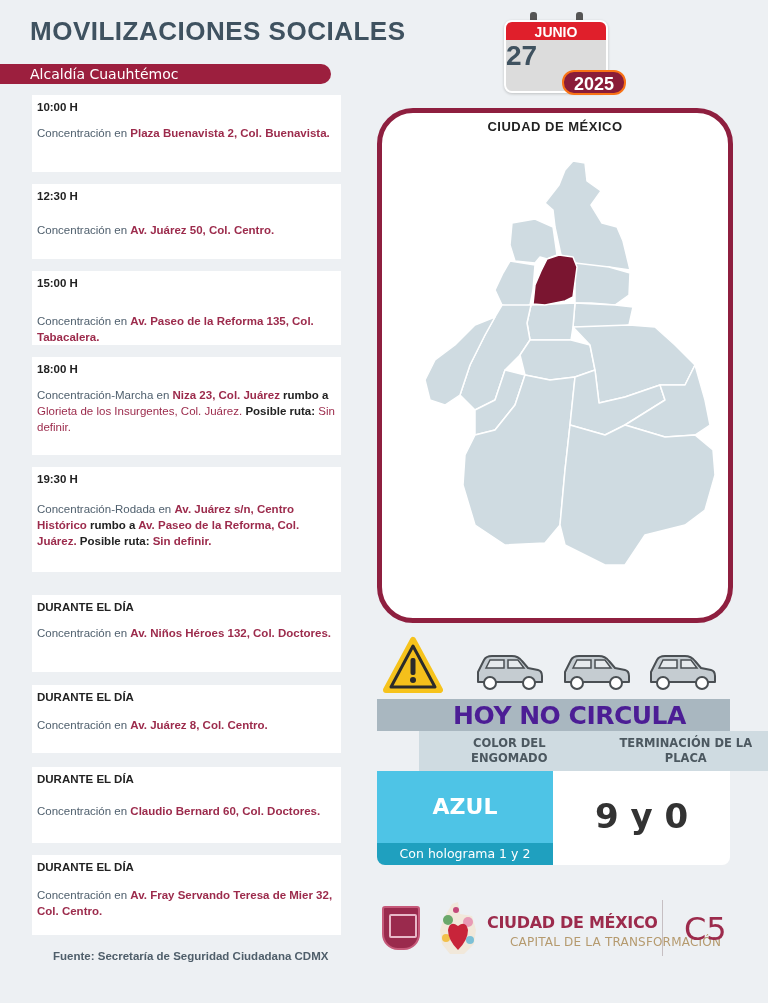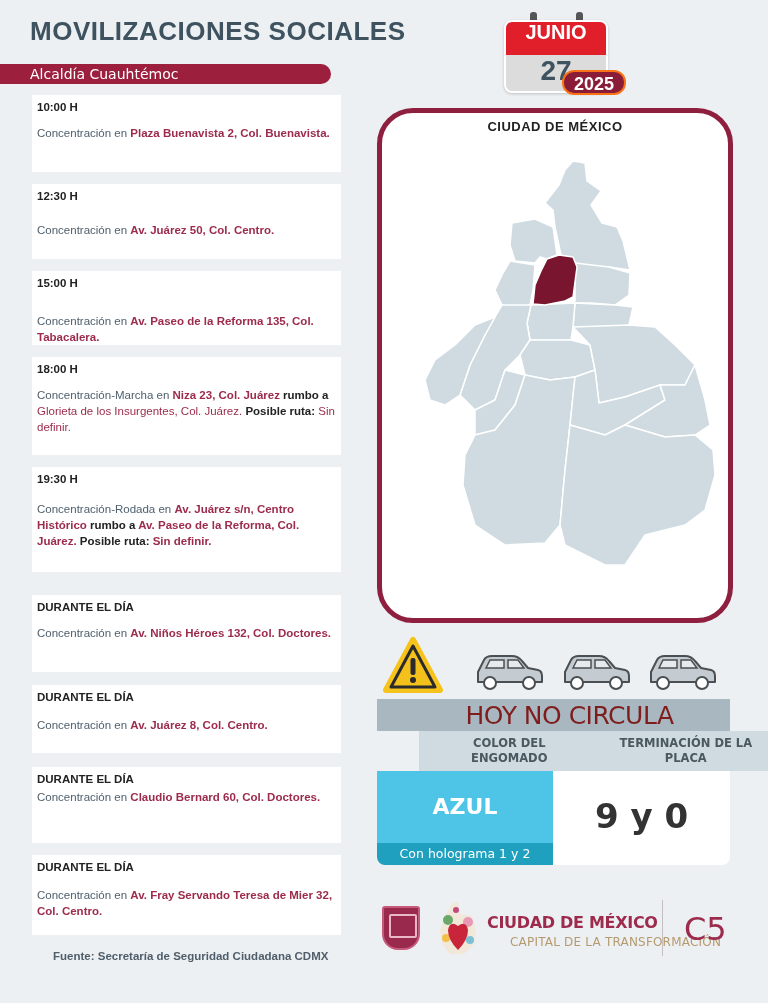--- a/index.html
+++ b/index.html
@@ -15,43 +15,43 @@
     position: absolute; left: 0; top: 64px; width: 331px; height: 20px;
     background: #9c1f3e; border-radius: 0 12px 12px 0;
     color: #fff; font-size: 14px; padding-left: 30px; line-height: 20px;
     font-family: "DejaVu Sans", sans-serif;
   }
 
   
   .calendar { position: absolute; left: 504px; top: 12px; width: 118px; height: 80px; }
   .cal-ring { position: absolute; top: 0; width: 7px; height: 16px; background: #555; border-radius: 3px; }
   .cal-body { position: absolute; left: 0; top: 8px; width: 104px; height: 73px; background: #dcdcdc; border-radius: 8px; border: 2px solid #fff; overflow: hidden; box-shadow: 0 1px 3px rgba(0,0,0,.2); }
-  .cal-head { height: 33px; background: #e01f2b; color: #fff; text-align: center; font-weight: bold; font-size: 20px; line-height: 20px; }
-  .cal-day { text-align: center; font-weight: bold; font-size: 28px; color: #3f5260; line-height: 32px; }
+  .cal-head { height: 18px; background: #e01f2b; color: #fff; text-align: center; font-weight: bold; font-size: 14px; line-height: 20px; }
+  .cal-day { text-align: left; font-weight: bold; font-size: 28px; color: #3f5260; line-height: 32px; }
   .cal-year { position: absolute; left: 58px; top: 58px; width: 64px; height: 25px; background: #8a1c38; color: #fff; font-weight: bold; font-size: 18px; text-align: center; line-height: 25px; border-radius: 12px; border: 2px solid #f97316; }
 
   
   .card { position: absolute; left: 32px; width: 309px; background: #fff; padding: 6px 5px 6px 5px; }
   .card .time { font-weight: bold; font-size: 11.5px; color: #222; }
   .card .desc { font-size: 11.5px; line-height: 16px; color: #50606e; }
   .card .desc b { color: #9c2b4c; }
   .card .desc b.k { color: #222; }
   .card .desc .r { color: #9c2b4c; }
 
   .fuente { position: absolute; left: 28px; top: 950px; font-size: 11.5px; font-weight: bold; color: #4f5e6a; padding-left: 25px; }
 
   
   .mapbox { position: absolute; left: 377px; top: 108px; width: 356px; height: 515px; border: 5px solid #8e1f3f; border-radius: 36px; background: #fff; }
   .map-title { position: absolute; left: 0; right: 0; top: 6px; text-align: center; font-weight: bold; font-size: 13px; color: #222; letter-spacing: 0.5px; }
   .mapsvg { position: absolute; left: 0; top: 0; }
 
   
   .warn { position: absolute; left: 383px; top: 636px; }
   .car { position: absolute; top: 652px; }
-  .hnc-bar { position: absolute; left: 377px; top: 699px; width: 353px; height: 32px; background: #a9b7c0; text-align: center; font-weight: normal; font-size: 25px; color: #7f1d1d; line-height: 34px; font-family: "DejaVu Sans", sans-serif; letter-spacing: -0.5px; padding-left: 32px; }
+  .hnc-bar { position: absolute; left: 377px; top: 699px; width: 353px; height: 32px; background: #a9b7c0; text-align: center; font-weight: bold; font-size: 25px; color: #4c1d95; line-height: 34px; font-family: "DejaVu Sans", sans-serif; letter-spacing: -0.5px; padding-left: 32px; }
   .hnc-head { position: absolute; left: 377px; top: 731px; width: 353px; height: 40px; background: #cfdbe1; display: flex; margin-left: 42px; }
   .hnc-head div { flex: 1; text-align: center; font-weight: bold; font-size: 11.5px; color: #4c5860; line-height: 15px; padding-top: 5px; font-family: "DejaVu Sans", sans-serif; }
   .hnc-color { position: absolute; left: 377px; top: 771px; width: 176px; height: 72px; background: #4ec4e6; color: #fff; font-weight: bold; font-size: 22px; text-align: center; line-height: 72px; font-family: "DejaVu Sans", sans-serif; }
   .hnc-holo { position: absolute; left: 377px; top: 843px; width: 176px; height: 22px; background: #1fa0bf; color: #fff; font-size: 12.5px; text-align: center; line-height: 22px; font-family: "DejaVu Sans", sans-serif; border-radius: 0 0 0 8px; }
   .hnc-plate { position: absolute; left: 553px; top: 771px; width: 177px; height: 94px; background: #fff; border-radius: 0 0 8px 0; text-align: center; font-weight: bold; font-size: 34px; color: #333; line-height: 90px; font-family: "DejaVu Sans", sans-serif; }
 
   
   .escudo { position: absolute; left: 382px; top: 906px; width: 38px; height: 44px; background: #9a2a4d; border-radius: 3px 3px 16px 16px; border: 2px solid #c65a7a; }
   .escudo::after { content: ""; position: absolute; left: 5px; top: 6px; width: 24px; height: 20px; border: 2px solid #e8b8c8; border-radius: 2px; }
   .cdmx-logo { position: absolute; left: 436px; top: 900px; }
@@ -106,21 +106,21 @@
   <div class="desc" style="margin-top:12px"><span>Concentración</span><span> en </span><b>Av. Niños Héroes 132, Col. Doctores.</b></div>
 </div>
 
 <div class="card" style="top:685px;height:68px">
   <div class="time">DURANTE EL DÍA</div>
   <div class="desc" style="margin-top:14px"><span>Concentración</span><span> en </span><b>Av. Juárez 8, Col. Centro.</b></div>
 </div>
 
 <div class="card" style="top:767px;height:76px">
   <div class="time">DURANTE EL DÍA</div>
-  <div class="desc" style="margin-top:4px"><span>Concentración</span><span> en </span><b>Claudio Bernard 60, Col. Doctores.</b></div>
+  <div class="desc" style="margin-top:18px"><span>Concentración</span><span> en </span><b>Claudio Bernard 60, Col. Doctores.</b></div>
 </div>
 
 <div class="card" style="top:855px;height:80px">
   <div class="time">DURANTE EL DÍA</div>
   <div class="desc" style="margin-top:14px"><span>Concentración</span><span> en </span><b>Av. Fray Servando Teresa de Mier 32, Col. Centro.</b></div>
 </div>
 
 <div class="fuente">Fuente: Secretaría de Seguridad Ciudadana CDMX</div>
 
 <div class="mapbox">

